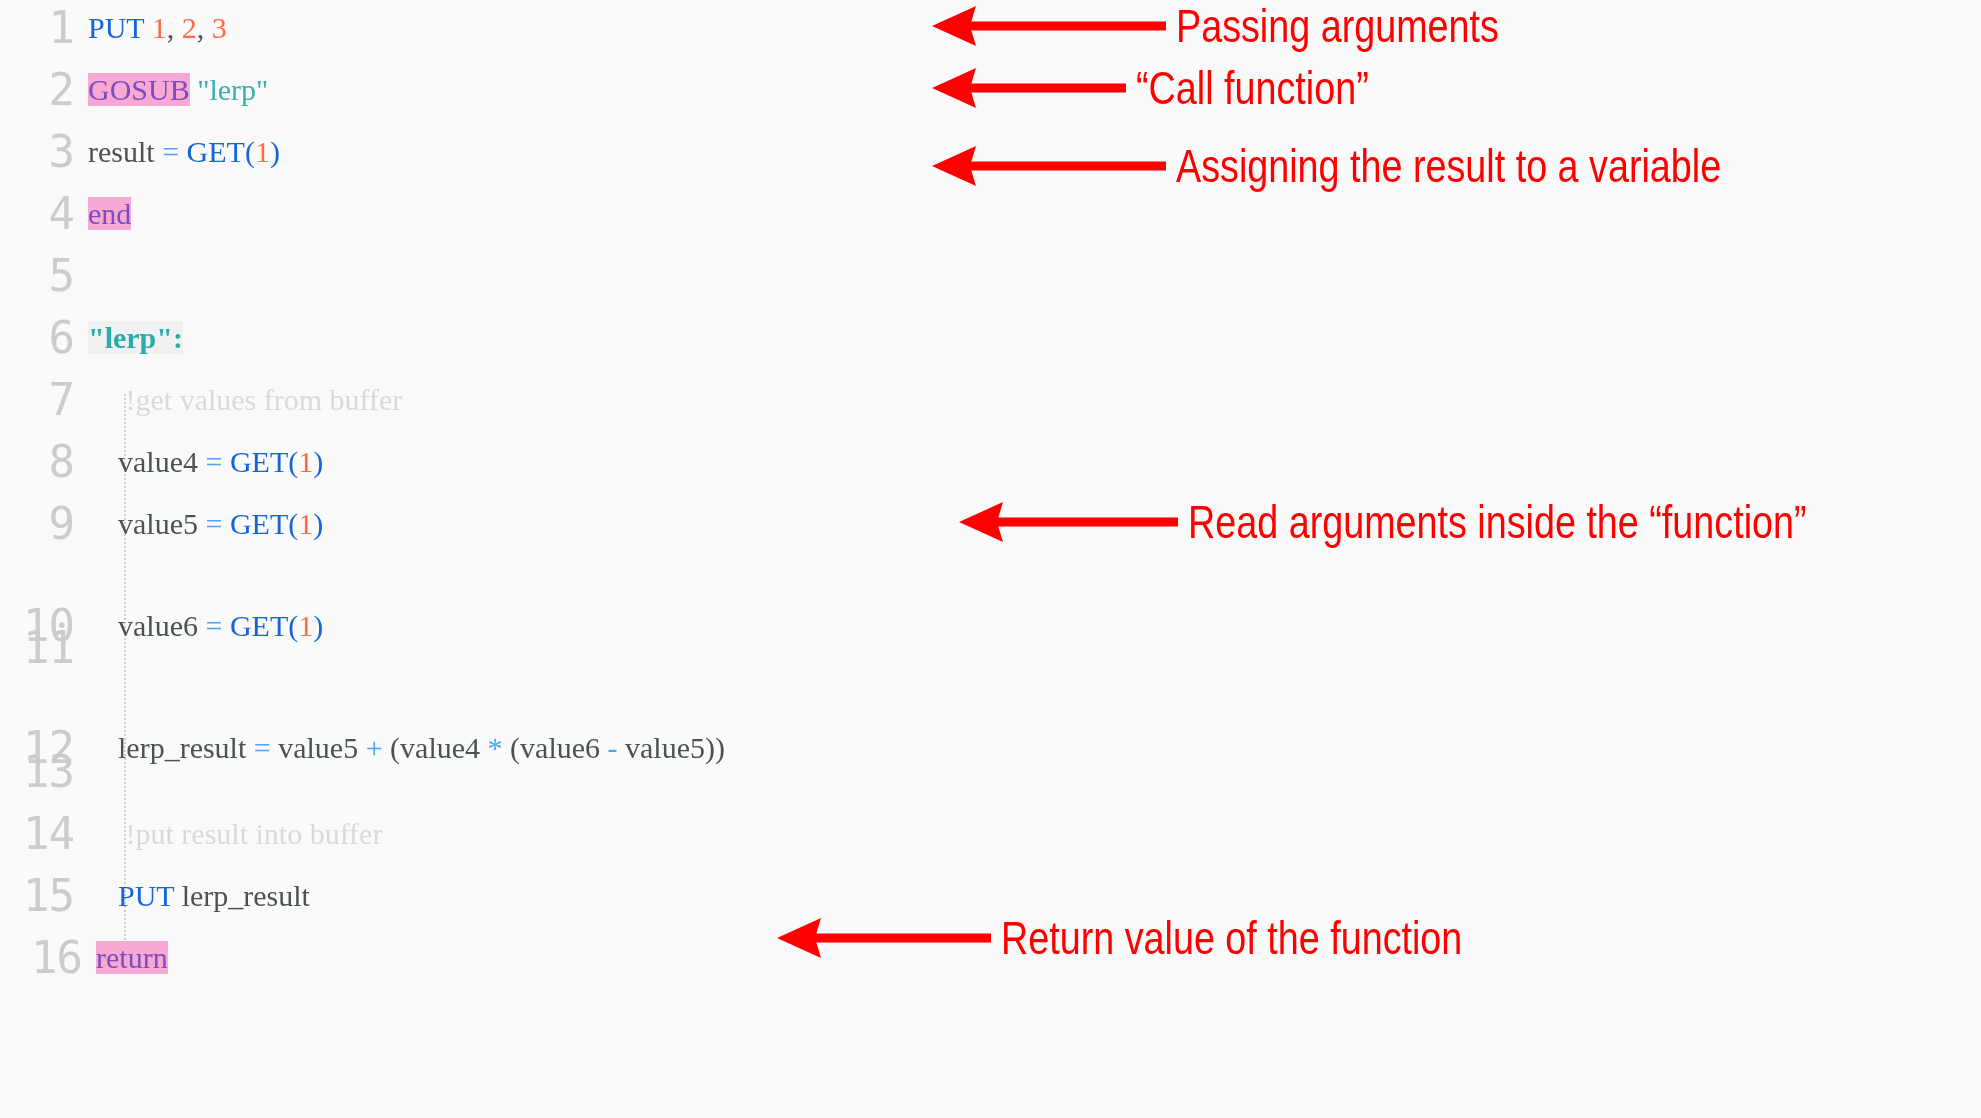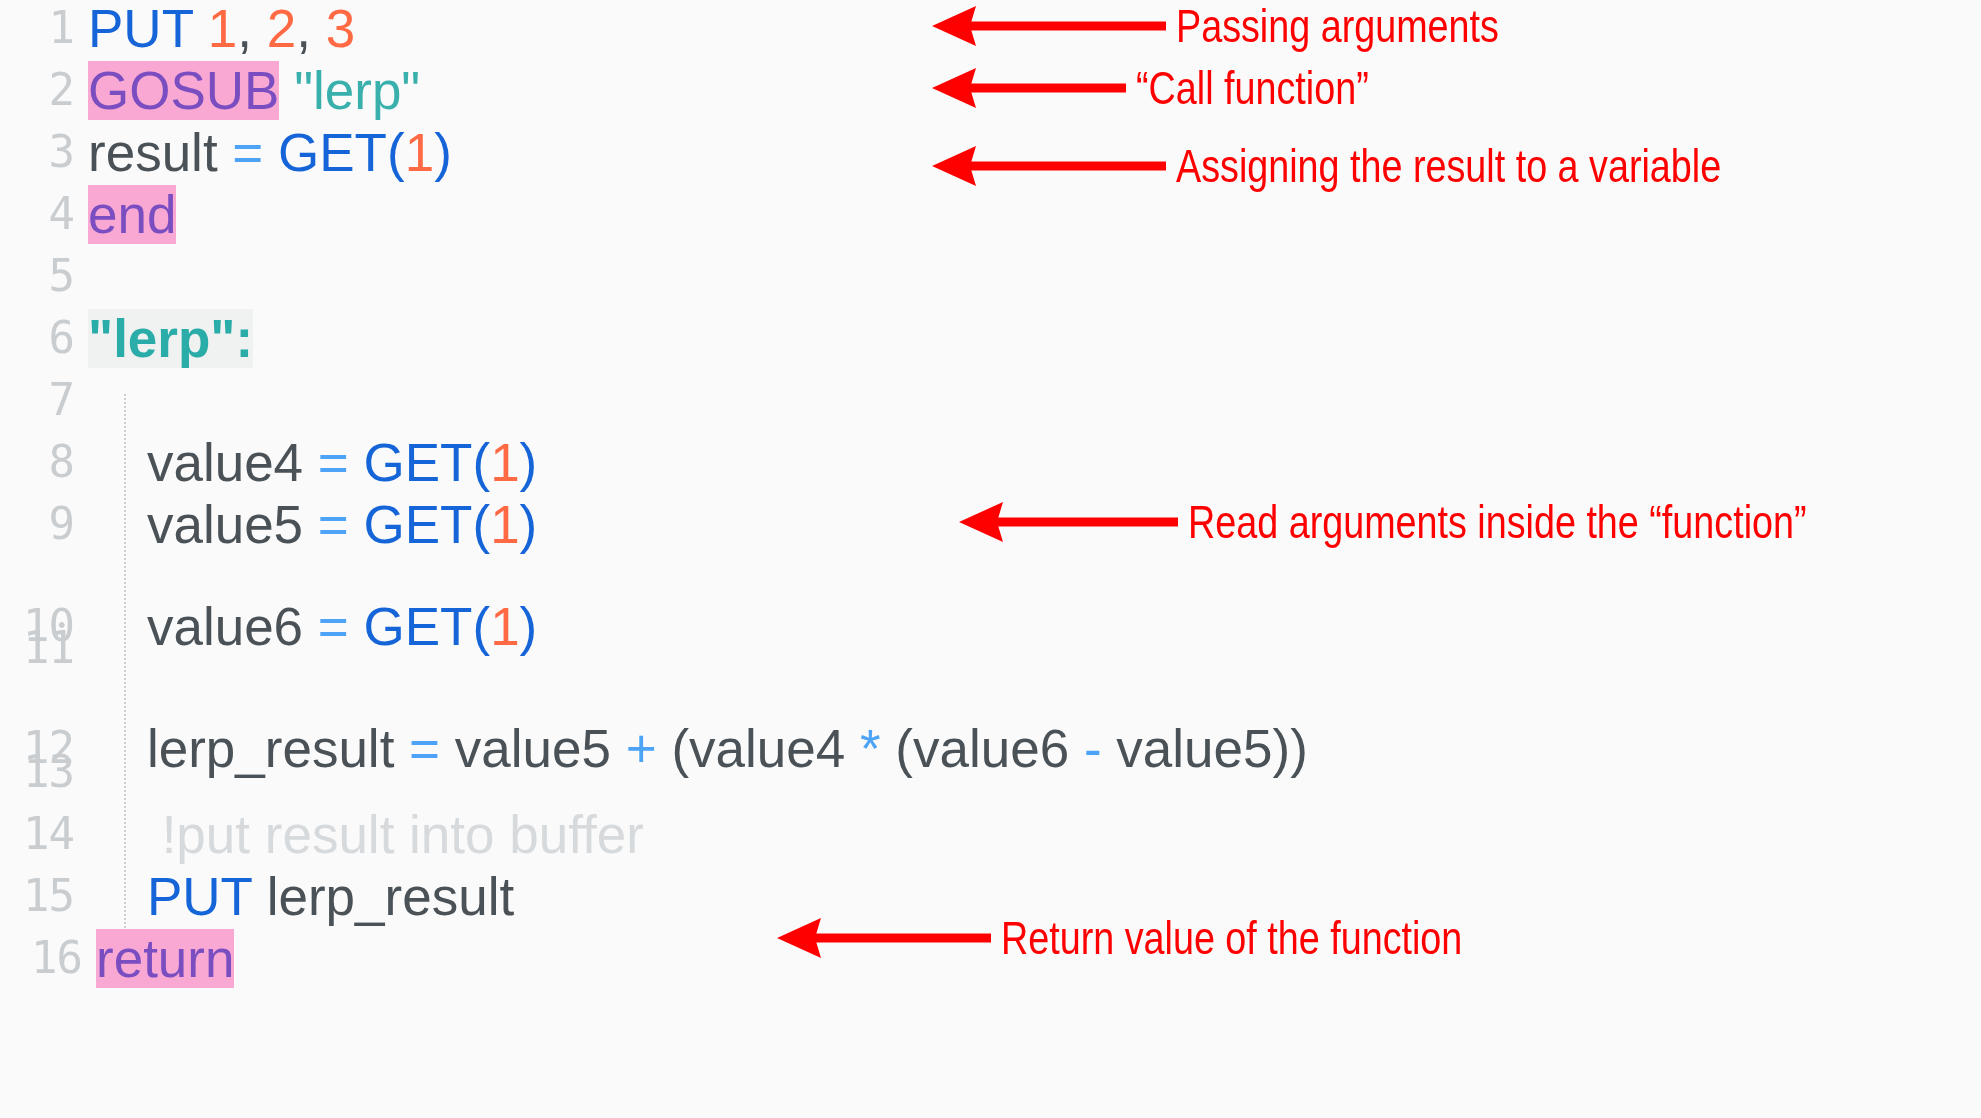--- a/index.html
+++ b/index.html
@@ -40,22 +40,22 @@
     padding-right: 14px;
     box-sizing: border-box;
     color: #c9cdd0;
     font-family: "DejaVu Sans Mono", monospace;
     font-size: 44px;
     line-height: 1;
     letter-spacing: -1px;
     user-select: none;
   }
   .code-text {
-    font-family: Liberation Sans, sans-serif;
-    font-size: 53px;
+    font-family: Liberation Serif, serif;
+    font-size: 30px;
     line-height: 1;
     color: #4a5257;
     white-space: pre;
   }
 
   
   .indent-guide {
     position: absolute;
     left: 124px;
     top: 394px;
@@ -129,20 +129,21 @@
       <span class="code-text"></span>
     </div>
 
     <div class="code-line" style="top:306px;">
       <span class="gutter">6</span>
       <span class="code-text"><span class="tok-label">"lerp":</span></span>
     </div>
 
     <div class="code-line" style="top:368px;">
       <span class="gutter">7</span>
+      <span class="code-text">     <span class="tok-comment">!get values from buffer</span></span>
     </div>
 
     <div class="code-line" style="top:430px;">
       <span class="gutter">8</span>
       <span class="code-text">    <span class="tok-ident">value4</span><span> </span><span class="tok-op">=</span><span> </span><span class="tok-kw-blue">GET</span><span class="tok-paren">(</span><span class="tok-num">1</span><span class="tok-paren">)</span></span>
     </div>
 
     <div class="code-line" style="top:492px;">
       <span class="gutter">9</span>
       <span class="code-text">    <span class="tok-ident">value5</span><span> </span><span class="tok-op">=</span><span> </span><span class="tok-kw-blue">GET</span><span class="tok-paren">(</span><span class="tok-num">1</span><span class="tok-paren">)</span></span>

